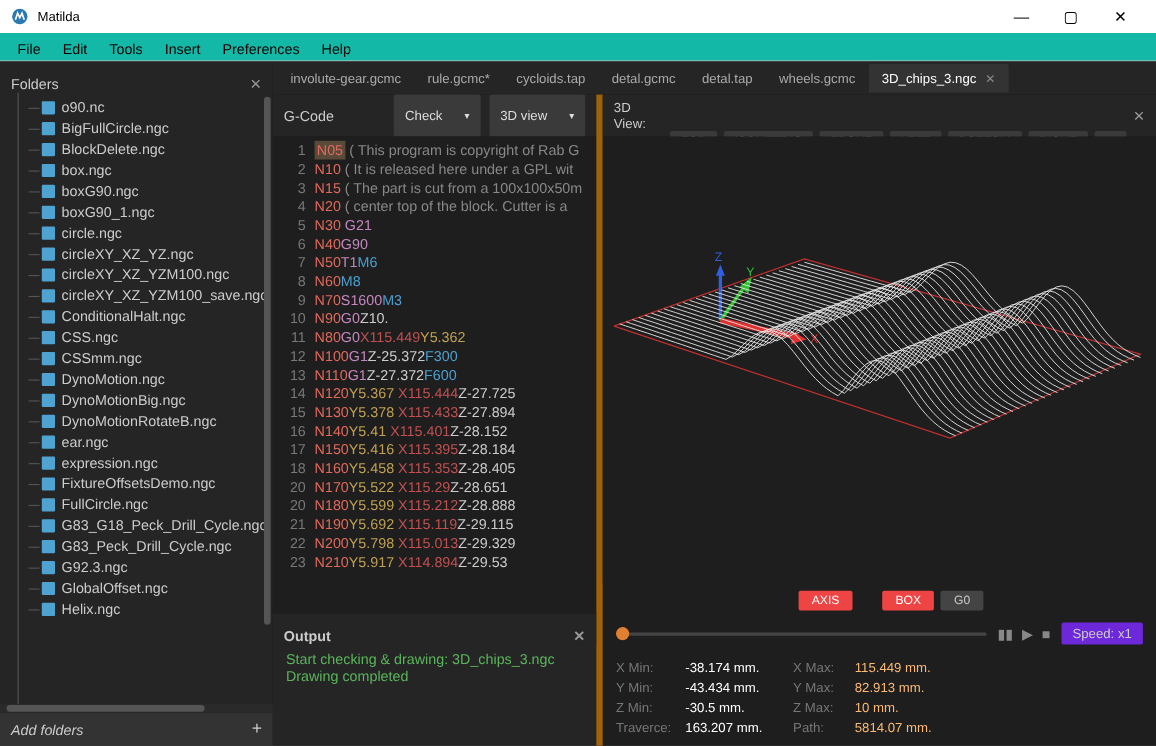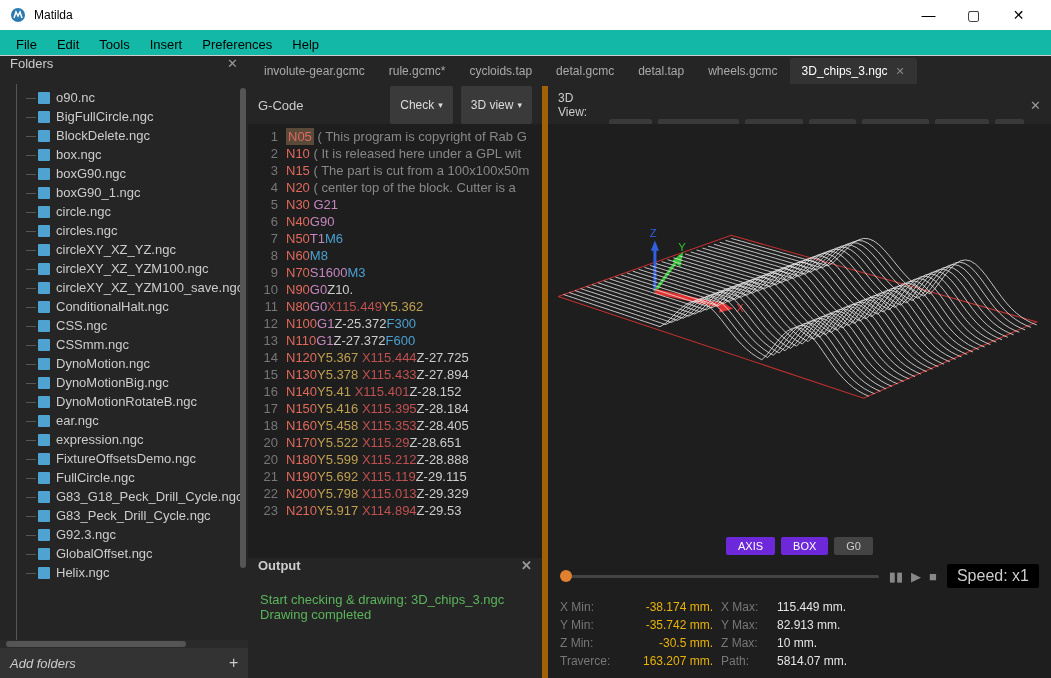--- a/index.html
+++ b/index.html
@@ -9,21 +9,21 @@
 .titlebar .logo { width: 16px; height: 16px; margin-right: 8px; }
 .titlebar .title { color: #000; font-size: 12px; flex: 1; }
 .titlebar .winbtn { width: 45px; height: 30px; display: flex; align-items: center; justify-content: center; color: #000; font-size: 14px; }
 
 .menubar { height: 26px; background: #14b8a6; display: flex; align-items: flex-end; padding: 0 6px; border-bottom: 1px solid #ccc; }
 .menubar .menu { padding: 3px 10px; font-size: 13px; color: #000; }
 
 .workspace { display: flex; height: 622px; background: #1e1e1e; }
 
 .sidebar { width: 248px; background: #252526; display: flex; flex-direction: column; }
-.panel-header { height: 28px; display: flex; align-items: flex-start; padding: 0 10px; color: #ccc; font-size: 13px; background: #252526; }
+.panel-header { height: 28px; display: flex; align-items: flex-end; padding: 0 10px; color: #ccc; font-size: 13px; background: #252526; }
 .panel-header .spacer { flex: 1; }
 .panel-header .close { color: #999; cursor: pointer; }
 .folder-tree { flex: 1; overflow-y: auto; padding: 4px 0 4px 10px; position: relative; }
 .folder-tree::after { content: ""; position: absolute; right: 2px; top: 4px; width: 6px; height: 480px; background: #555; border-radius: 3px; }
 .tree-item { display: flex; align-items: center; padding: 2px 0 2px 28px; color: #ccc; font-size: 13px; position: relative; }
 .tree-item::before { content: ""; position: absolute; left: 16px; top: 50%; width: 10px; height: 1px; background: #555; }
 .tree-line { position: absolute; left: 16px; top: 0; bottom: 0; width: 1px; background: #555; }
 .file-icon { width: 12px; height: 12px; background: #4fa3d1; margin-right: 6px; display: inline-block; border-radius: 1px; }
 .tree-scroll { height: 8px; background: #2a2a2a; position: relative; }
 .tree-scroll::after { content: ""; position: absolute; left: 6px; top: 1px; width: 180px; height: 6px; background: #555; border-radius: 3px; }
@@ -35,21 +35,21 @@
 .tabs { height: 30px; display: flex; align-items: center; background: #252526; padding: 0 4px; overflow: hidden; }
 .tab { padding: 6px 12px; color: #aaa; font-size: 12px; display: flex; align-items: center; white-space: nowrap; }
 .tab.active { background: #333; color: #fff; border-radius: 3px 3px 0 0; }
 .tab .tabclose { margin-left: 8px; font-size: 11px; color: #888; }
 
 .editor-area { flex: 1; display: flex; }
 
 .left-pane { width: 300px; display: flex; flex-direction: column; border-right: 6px solid #a16207; }
 .code-header { height: 38px; display: flex; align-items: center; padding: 0 10px; color: #ccc; background: #252526; gap: 8px; }
 .code-header .label { flex: 1; }
-.btn { background: #3a3a3a; color: #ddd; padding: 12px 10px; border-radius: 2px; font-size: 12px; display: flex; align-items: center; gap: 4px; }
+.btn { background: #3a3a3a; color: #ddd; padding: 12px 10px; border-radius: 2px; font-size: 12px; display: flex; align-items: center; gap: 20px; }
 .btn .chev { font-size: 9px; }
 
 .code-body { flex: 1; background: #1e1e1e; padding: 4px 0; overflow: hidden; position: relative; font-family: Consolas, monospace; font-size: 13px; line-height: 17px; }
 .code-line { display: flex; padding: 0 8px; white-space: pre; }
 .lineno { width: 22px; text-align: right; color: #777; margin-right: 8px; }
 .tok-n { color: #e0695c; }
 .tok-comment { color: #888; }
 .tok-g { color: #c586c0; }
 .tok-m { color: #4aa0d0; }
 .tok-x { color: #c05050; }
@@ -68,34 +68,34 @@
 .view-header { height: 38px; display: flex; align-items: center; padding: 0 10px; gap: 6px; background: #252526; }
 .view-header .vlabel { color: #ccc; margin-right: 4px; font-size: 12px; }
 .vbtn { background: #3a3a3a; color: #ccc; padding: 4px 10px; font-size: 11px; border-radius: 2px; }
 .view-header .close { margin-left: auto; color: #999; }
 
 .canvas3d { flex: 1; position: relative; background: #1e1e1e; }
 .canvas3d svg { width: 100%; height: 100%; }
 
 .axis-toggle { height: 32px; display: flex; align-items: center; justify-content: center; gap: 6px; }
 .axis-toggle .abtn { background: #444; color: #ccc; padding: 3px 12px; font-size: 11px; border-radius: 2px; }
-.axis-toggle .abtn.active { background: #6d28d9; color: #fff; }
+.axis-toggle .abtn.active { background: #ef4444; color: #fff; margin-left: 21px; }
 
 .slider-row { height: 28px; display: flex; align-items: center; padding: 0 12px; gap: 10px; }
 .slider { flex: 1; height: 3px; background: #444; position: relative; border-radius: 2px; }
 .slider-handle { position: absolute; left: 0; top: -5px; width: 12px; height: 12px; background: #e08030; border-radius: 50%; }
 .playctrl { display: flex; gap: 8px; color: #888; font-size: 13px; }
-.speed { background: #000000; color: #ccc; padding: 3px 10px; font-size: 16px; border-radius: 2px; }
+.speed { background: #6d28d9; color: #ccc; padding: 3px 10px; font-size: 12px; border-radius: 2px; }
 
 .stats { padding: 8px 12px; font-size: 12px; color: #888; }
 .stat-row { display: flex; gap: 8px; padding: 2px 0; }
 .stat-row .sl { width: 55px; color: #777; }
-.stat-row .sv { width: 90px; color: #eab308; text-align: right; }
+.stat-row .sv { width: 90px; color: #ffffff; }
 .stat-row .sl2 { width: 48px; color: #777; }
-.stat-row .sv2 { color: #e5e5e5; }
+.stat-row .sv2 { color: #fdba74; }
 </style>
 </head>
 <body>
 
 <div class="titlebar">
   <svg class="logo" viewBox="0 0 16 16">
       <circle cx="8" cy="8" r="7" fill="#2a7ab0"></circle>
       <path d="M4 11 L6 5 L8 9 L10 5 L12 11" stroke="#fff" stroke-width="1.5" fill="none"></path>
     </svg>
   <span class="title">Matilda</span>
@@ -143,24 +143,20 @@
           <span class="file-icon"></span>
           <span>boxG90.ngc</span>
         </div>
         <div class="tree-item">
           <span class="file-icon"></span>
           <span>boxG90_1.ngc</span>
         </div>
         <div class="tree-item">
           <span class="file-icon"></span>
           <span>circle.ngc</span>
-        </div>
-        <div class="tree-item">
-          <span class="file-icon"></span>
-          <span>circles.ngc</span>
         </div>
         <div class="tree-item">
           <span class="file-icon"></span>
           <span>circleXY_XZ_YZ.ngc</span>
         </div>
         <div class="tree-item">
           <span class="file-icon"></span>
           <span>circleXY_XZ_YZM100.ngc</span>
         </div>
         <div class="tree-item">
@@ -390,21 +386,21 @@
         </div>
         <div class="stats" id="stats">
             <div class="stat-row">
               <span class="sl">X Min:</span>
               <span class="sv">-38.174 mm.</span>
               <span class="sl2">X Max:</span>
               <span class="sv2">115.449 mm.</span>
             </div>
             <div class="stat-row">
               <span class="sl">Y Min:</span>
-              <span class="sv">-35.742 mm.</span>
+              <span class="sv">-43.434 mm.</span>
               <span class="sl2">Y Max:</span>
               <span class="sv2">82.913 mm.</span>
             </div>
             <div class="stat-row">
               <span class="sl">Z Min:</span>
               <span class="sv">-30.5 mm.</span>
               <span class="sl2">Z Max:</span>
               <span class="sv2">10 mm.</span>
             </div>
             <div class="stat-row">

